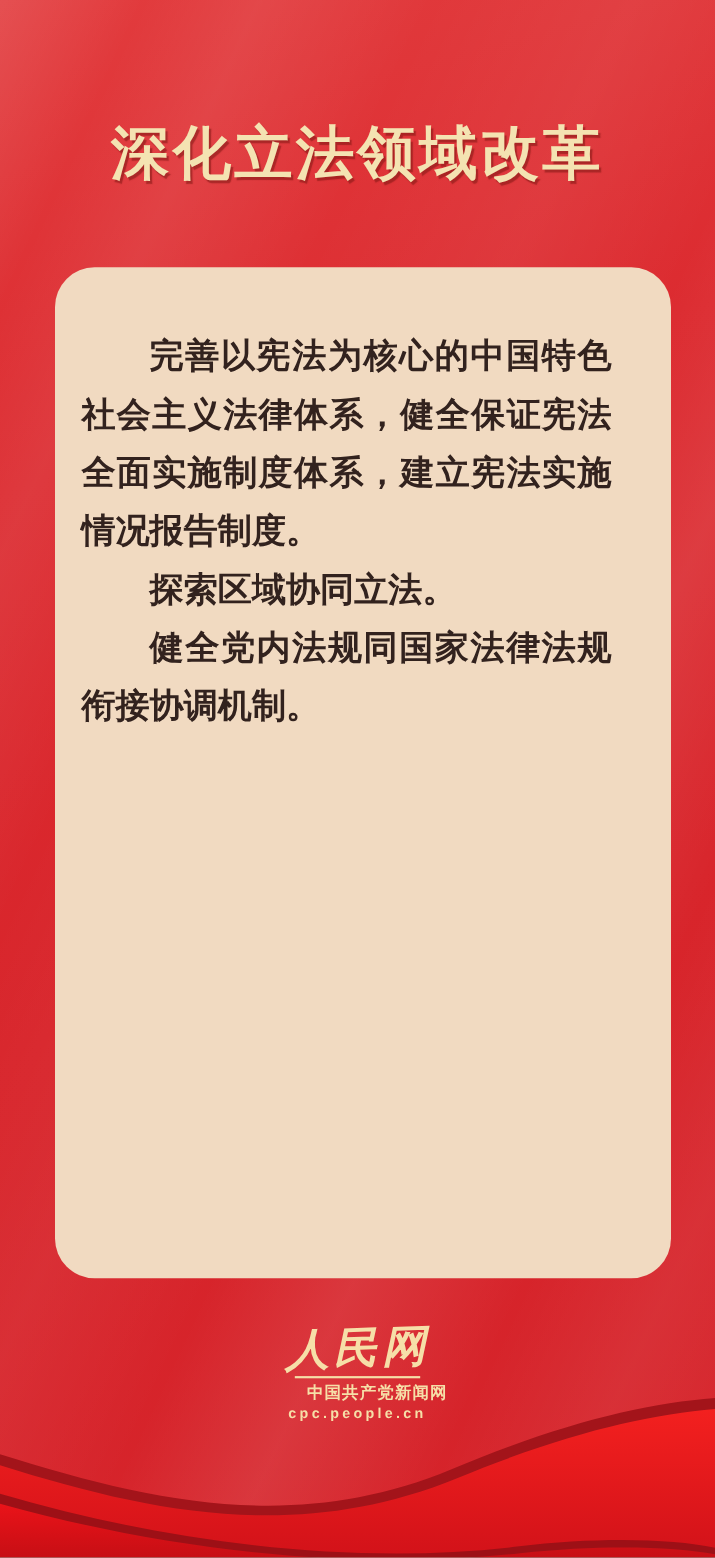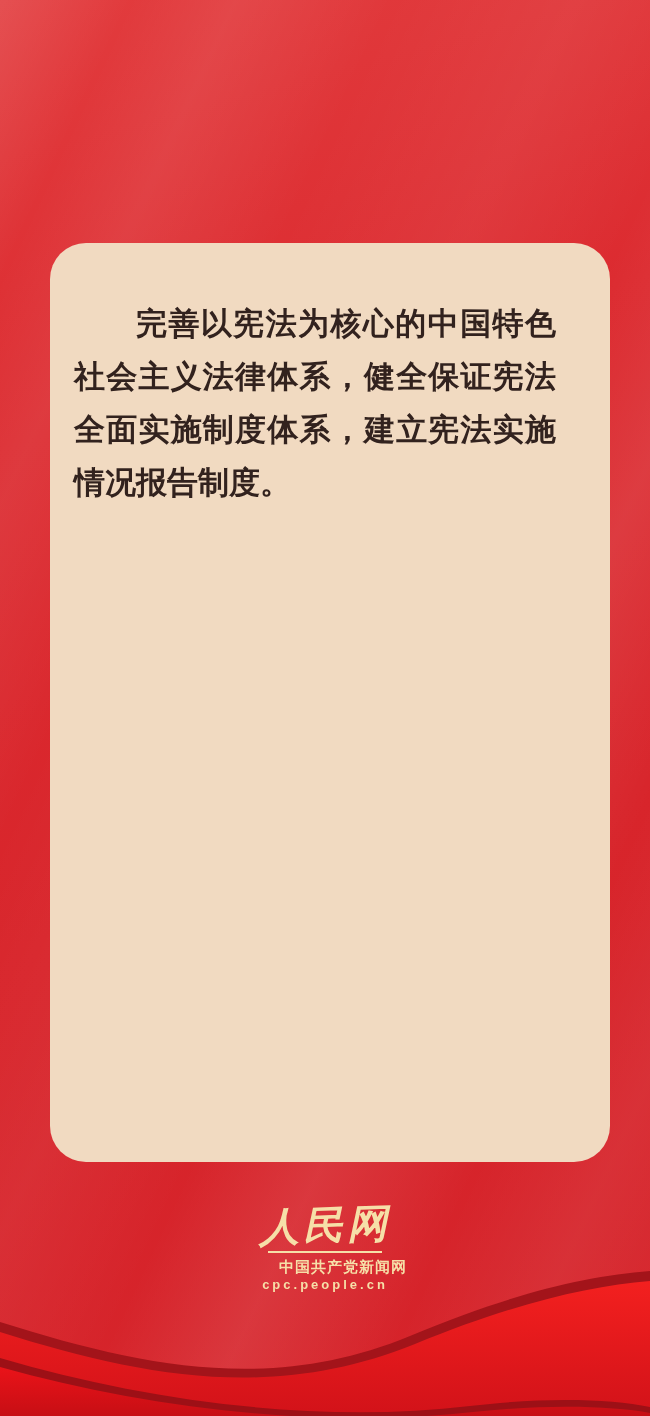--- a/index.html
+++ b/index.html
@@ -89,24 +89,27 @@
     left:0;bottom:0;
     width:650px;height:150px;
     display:block;
   }
 </style>
 </head>
 <body>
 
 <div class="poster">
 
+  <h1 class="title">深化立法领域改革</h1>
 
   <div class="card">
     <div class="card-text">
         <p>完善以宪法为核心的中国特色社会主义法律体系，健全保证宪法全面实施制度体系，建立宪法实施情况报告制度。</p>
+        <p>探索区域协同立法。</p>
+        <p>健全党内法规同国家法律法规衔接协调机制。</p>
       </div>
   </div>
 
   <div class="footer">
     <div class="logo-script">人民网</div>
     <div class="logo-divider"></div>
     <div class="site-name">中国共产党新闻网</div>
     <div class="site-url">cpc.people.cn</div>
   </div>
 

